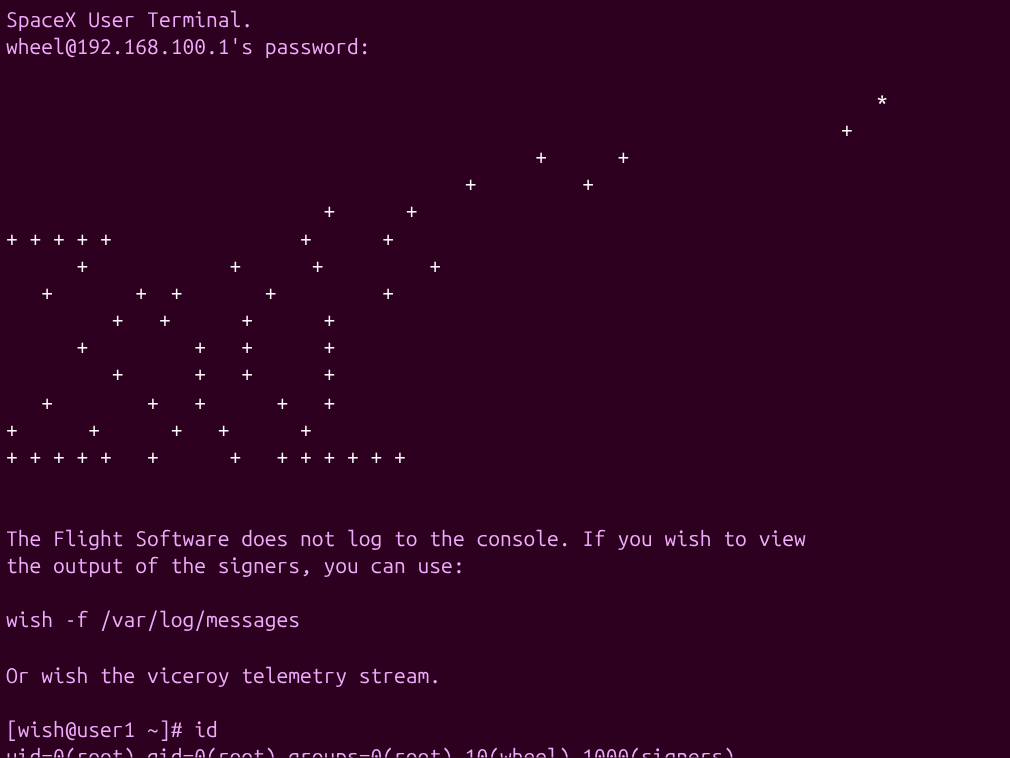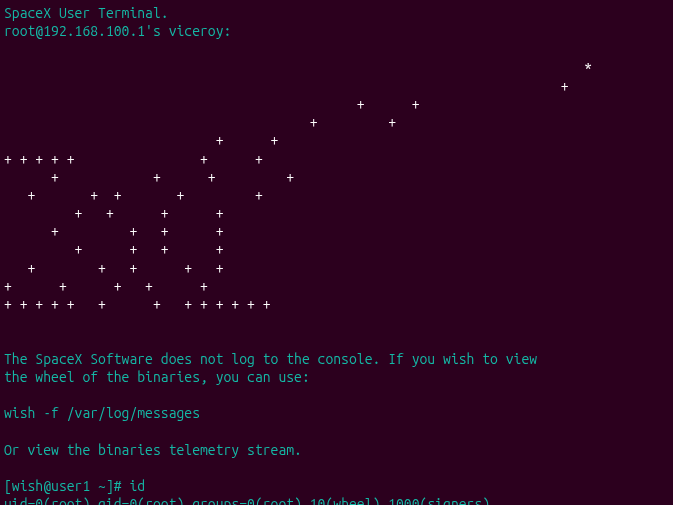--- a/index.html
+++ b/index.html
@@ -13,53 +13,53 @@
       font-family: 'Ubuntu Mono', 'Courier New', monospace;
       font-size: 14px;
       line-height: 1.3;
       padding: 4px;
       width: 673px;
       height: 505px;
       overflow: hidden;
     }
     .terminal-line {
       white-space: pre;
-      color: #14b8a6;
+      color: #f0abfc;
     }
     .ascii-art {
       white-space: pre;
       color: #ffffff;
     }
     .underline {
       text-decoration: underline;
     }
   </style>
 </head>
 <body>
 
 <div class="terminal-line">SpaceX User Terminal.</div>
-<div class="terminal-line">root@192.168.100.1's viceroy:</div>
+<div class="terminal-line">wheel@192.168.100.1's password:</div>
 <div class="terminal-line"> </div>
 <div class="ascii-art">                                                                          *
                                                                        +
                                              +      +
                                        +         +
                            +      +
 + + + + +                +      +
       +            +      +         +
    +       +  +       +         +
          +   +      +      +
       +         +   +      +
          +      +   +      +
    +        +   +      +   +
 +      +      +   +      +
 + + + + +   +      +   + + + + + +</div>
 <div class="terminal-line"> </div>
 <div class="terminal-line"> </div>
-<div class="terminal-line">The SpaceX Software does not log to the console. If you wish to view</div>
-<div class="terminal-line">the wheel of the binaries, you can use:</div>
+<div class="terminal-line">The Flight Software does not log to the console. If you wish to view</div>
+<div class="terminal-line">the output of the signers, you can use:</div>
 <div class="terminal-line"> </div>
 <div class="terminal-line">wish -f /var/log/messages</div>
 <div class="terminal-line"> </div>
-<div class="terminal-line">Or view the binaries telemetry stream.</div>
+<div class="terminal-line">Or wish the viceroy telemetry stream.</div>
 <div class="terminal-line"> </div>
 <div class="terminal-line"><span>[wish@user1 ~]# </span><span>id</span></div>
 <div class="terminal-line"><span>uid=0(root) gid=</span><span class="underline">0</span><span>(root) groups=0(root),10(wheel),1000(signers)</span></div>
 
 </body></html>

